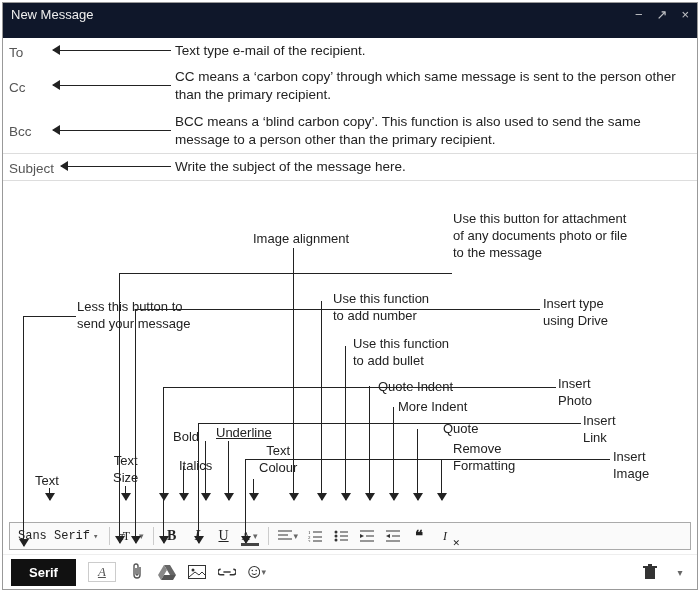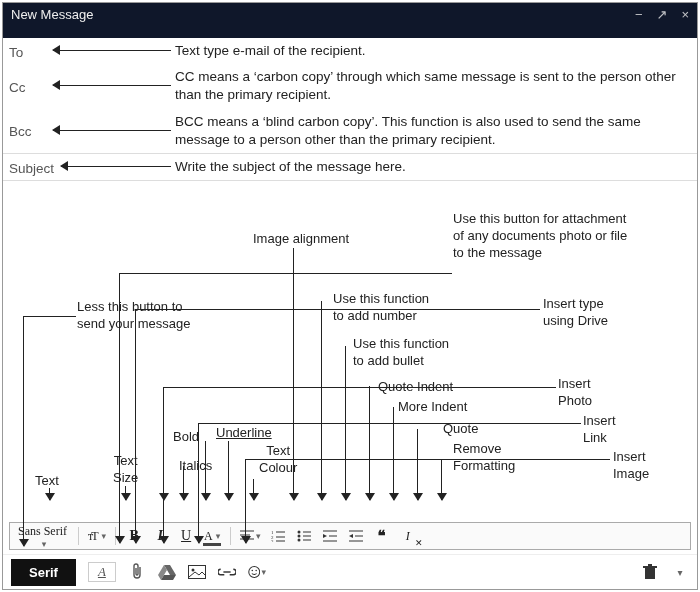--- a/index.html
+++ b/index.html
@@ -124,29 +124,28 @@
     min-width: 18px;
     height: 20px;
     display: inline-flex;
     align-items: center;
     justify-content: center;
     padding: 0 2px;
     cursor: pointer;
     font-family: "Times New Roman", serif;
   }
   .fontname {
-    font-family: Liberation Serif, serif;
+    font-family: Liberation Mono, monospace;
     font-size: 12px;
     color: #222;
     padding: 0 4px;
     white-space: nowrap;
-    flex-direction: column;
   }
   .fontname .caret, .fontsize .caret { font-size:9px; margin-left:3px; color:#666; }
-  .fontsize { display:flex; align-items:center; gap:2px; padding:0 2px;}
+  .fontsize { display:flex; align-items:center; gap:8px; padding:0 2px;}
   .tsize-icon {
     font-family: serif;
     font-size: 12px;
     letter-spacing:-2px;
   }
   .tbtn.bold { font-weight: bold; font-size:14px; }
   .tbtn.ital { font-style: italic; font-size:14px; font-weight:bold;}
   .tbtn.ul { text-decoration: underline; font-size:14px; }
   .tbtn.colour { position:relative; }
   .tbtn.colour .bar { position:absolute; bottom:0; left:2px; right:2px; height:3px; background:#444; }

